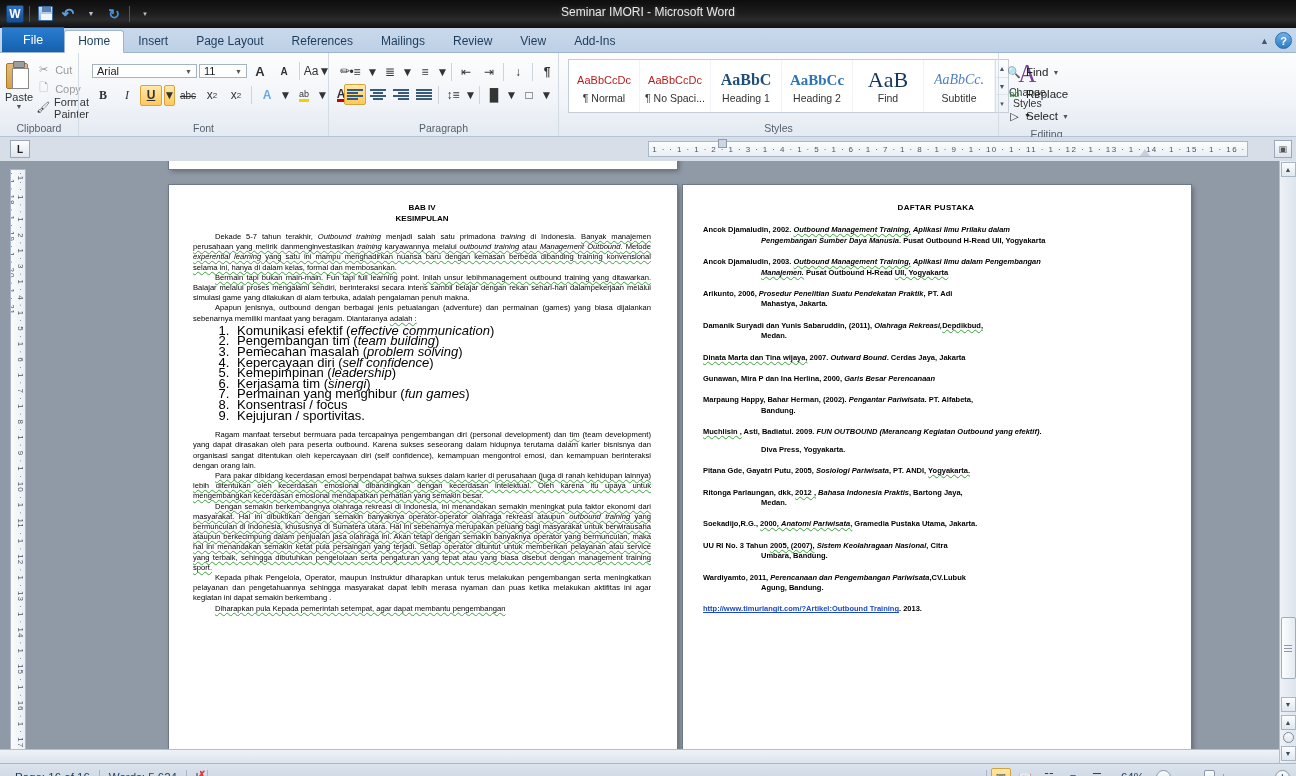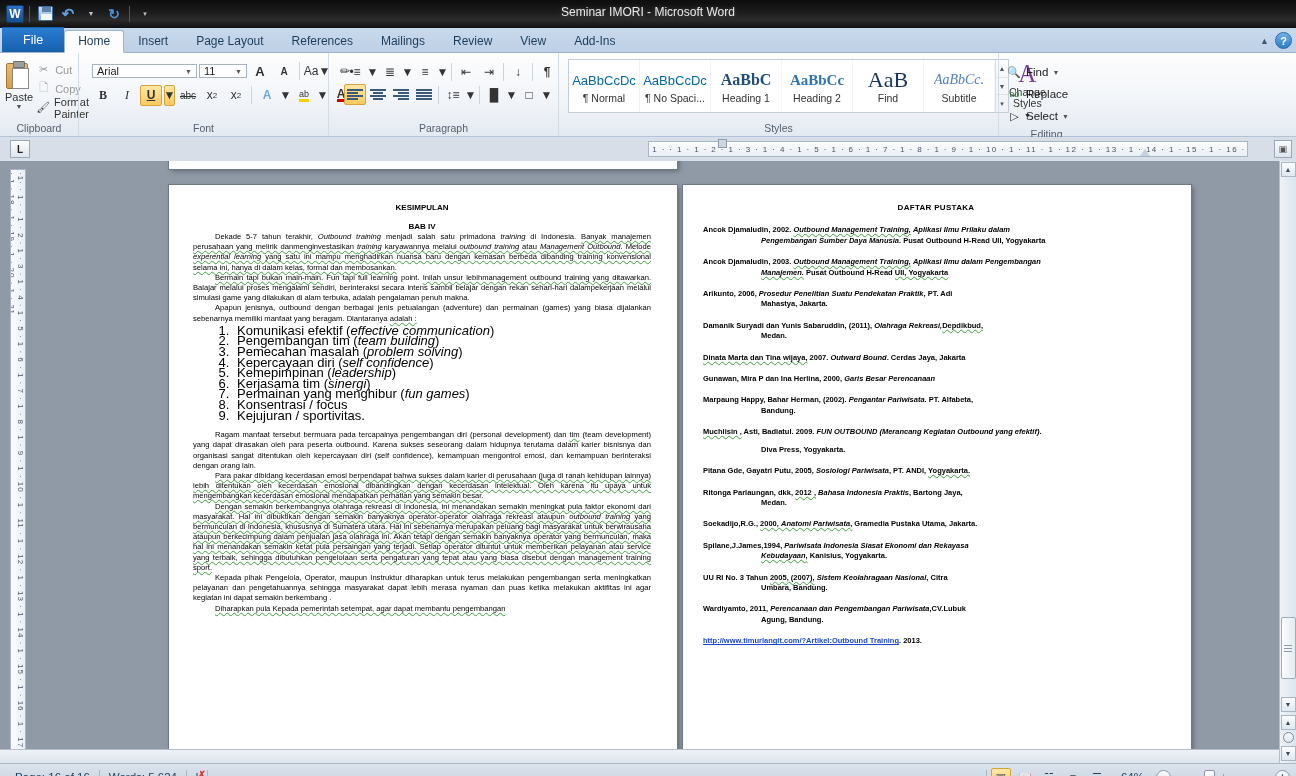--- a/index.html
+++ b/index.html
@@ -154,21 +154,21 @@
 
   
   .stylegrp { width: 440px; }
   .style-gallery {
     display:flex; border:1px solid #c4ced9; background:#fff; height:54px; align-items:stretch;
   }
   .style-item {
     width: 71px; display:flex;flex-direction:column;align-items:center;justify-content:center;
     border-right:1px solid #f0f3f7;
   }
-  .style-prev { font-size:13px;color:#0369a1;height:24px;display:flex;align-items:center;white-space:nowrap;overflow:hidden; }
+  .style-prev { font-size:11px;color:#b91c1c;height:24px;display:flex;align-items:center;white-space:nowrap;overflow:hidden; }
   .style-name { font-size:10.5px;color:#333;white-space:nowrap;overflow:hidden;text-overflow:ellipsis;max-width:70px;text-align:center; }
   .sp-h1 { font-family:"Liberation Serif",serif;font-weight:bold;color:#1f4e79;font-size:16px; }
   .sp-h2 { font-family:"Liberation Serif",serif;font-weight:bold;color:#2e74b5;font-size:15px; }
   .sp-title { font-family:"Liberation Serif",serif;color:#17365d;font-size:22px; }
   .sp-sub { font-family:"Liberation Serif",serif;font-style:italic;color:#4f81bd;font-size:14px; }
   .gallery-scroll { width:13px;display:flex;flex-direction:column;border-left:1px solid #d6dee7;background:linear-gradient(to bottom,#fafcfe,#eef2f7); }
   .gs { flex:1;display:flex;align-items:center;justify-content:center;font-size:7px;color:#4a5663;border-bottom:1px solid #dde4ec; }
   .changestyles { width:58px;display:flex;flex-direction:column;align-items:center;justify-content:center;padding-top:2px; }
   .cs-ico { font-size:25px;font-family:"Liberation Serif",serif;color:#7b3fa0;line-height:26px; }
   .cs-lbl { font-size:10.5px;color:#333;text-align:center;line-height:11px; }
@@ -567,22 +567,22 @@
 
   <div class="workspace">
     <div class="vruler">·1· · 1 · · 1 · 2 · 1 · 3 · 1 · 4 · 1 · 5 · 1 · 6 · 1 · 7 · 1 · 8 · 1 · 9 · 1 · 10 · 1 · 11 · 1 · 12 · 1 · 13 · 1 · 14 · 1 · 15 · 1 · 16 · 1 · 17 · 1 · 18 · 1 · 19 · 1 · 20 · 1 · 21</div>
 
     <div class="canvas">
 
       <div class="page page-prev"></div>
 
       <div class="page page-left">
         <div class="doc">
+          <div class="ctr">BAB IV</div>
           <div class="ctr" style="margin-bottom:8px;">KESIMPULAN</div>
-          <div class="ctr">BAB IV</div>
 
           <p class="p"><span>Dekade 5-7 tahun terakhir, <em>Outbound training</em> menjadi salah satu primadona <em>training</em> di Indonesia. </span><span class="gram">Banyak manajemen perusahaan yang melirik danmenginvestasikan <em>training</em> karyawannya melalui <em>outbound training</em> atau <em>Management  Outbound</em>. Metode <em>experential learning</em> yang satu ini mampu menghadirkan nuansa baru dengan kemasan berbeda dibanding training konvensional selama ini, hanya di dalam kelas, formal dan membosankan.</span></p>
 
           <p class="p"><span class="gram">Bermain tapi bukan main-main.</span> Fun tapi full learning point. <span class="gram">Inilah unsur lebihmanagement outbound training yang ditawarkan.</span> Balajar melalui proses mengalami sendiri, berinteraksi secara intens sambil belajar dengan rekan sehari-hari dalampekerjaan melalui simulasi game yang dilakukan di alam terbuka, adalah pengalaman penuh makna.</p>
 
           <p class="p">Apapun jenisnya, outbound dengan berbagai jenis petualangan (adventure) dan permainan (games) yang biasa dijalankan sebenarnya memiliki manfaat yang beragam. Diantaranya <span class="gram">adalah :</span></p>
 
           <ol class="olist">
             <li>Komunikasi efektif (<em>effective communication</em>)</li>
             <li>Pengembangan tim (<em>team building</em>)</li>
@@ -656,24 +656,20 @@
 
           <div class="ref">
             Ritonga Parlaungan, dkk, <span class="gram">2012 ,</span> <em>Bahasa Indonesia Praktis</em>, Bartong Jaya,
             <span class="cont">Medan.</span>
           </div>
 
           <div class="ref">
             Soekadijo,R.G., <span class="gram">2000, <em>Anatomi Pariwisata</em>,</span> Gramedia Pustaka Utama, Jakarta.
           </div>
 
-          <div class="ref">
-            Spilane,J.James,1994, <em>Pariwisata Indonesia Siasat Ekonomi dan Rekayasa</em>
-            <span class="cont"><span class="gram"><em>Kebudayaan</em>,</span> Kanisius, Yogyakarta.</span>
-          </div>
 
           <div class="ref">
             UU RI No. 3 Tahun <span class="gram">2005,  (2007),</span>  <em>Sistem Keolahragaan Nasional</em>, Citra
             <span class="cont">Umbara, Bandung.</span>
           </div>
 
           <div class="ref">
             Wardiyamto, 2011, <em>Perencanaan dan Pengembangan  Pariwisata</em>,CV.Lubuk
             <span class="cont">Agung, Bandung.</span>
           </div>

